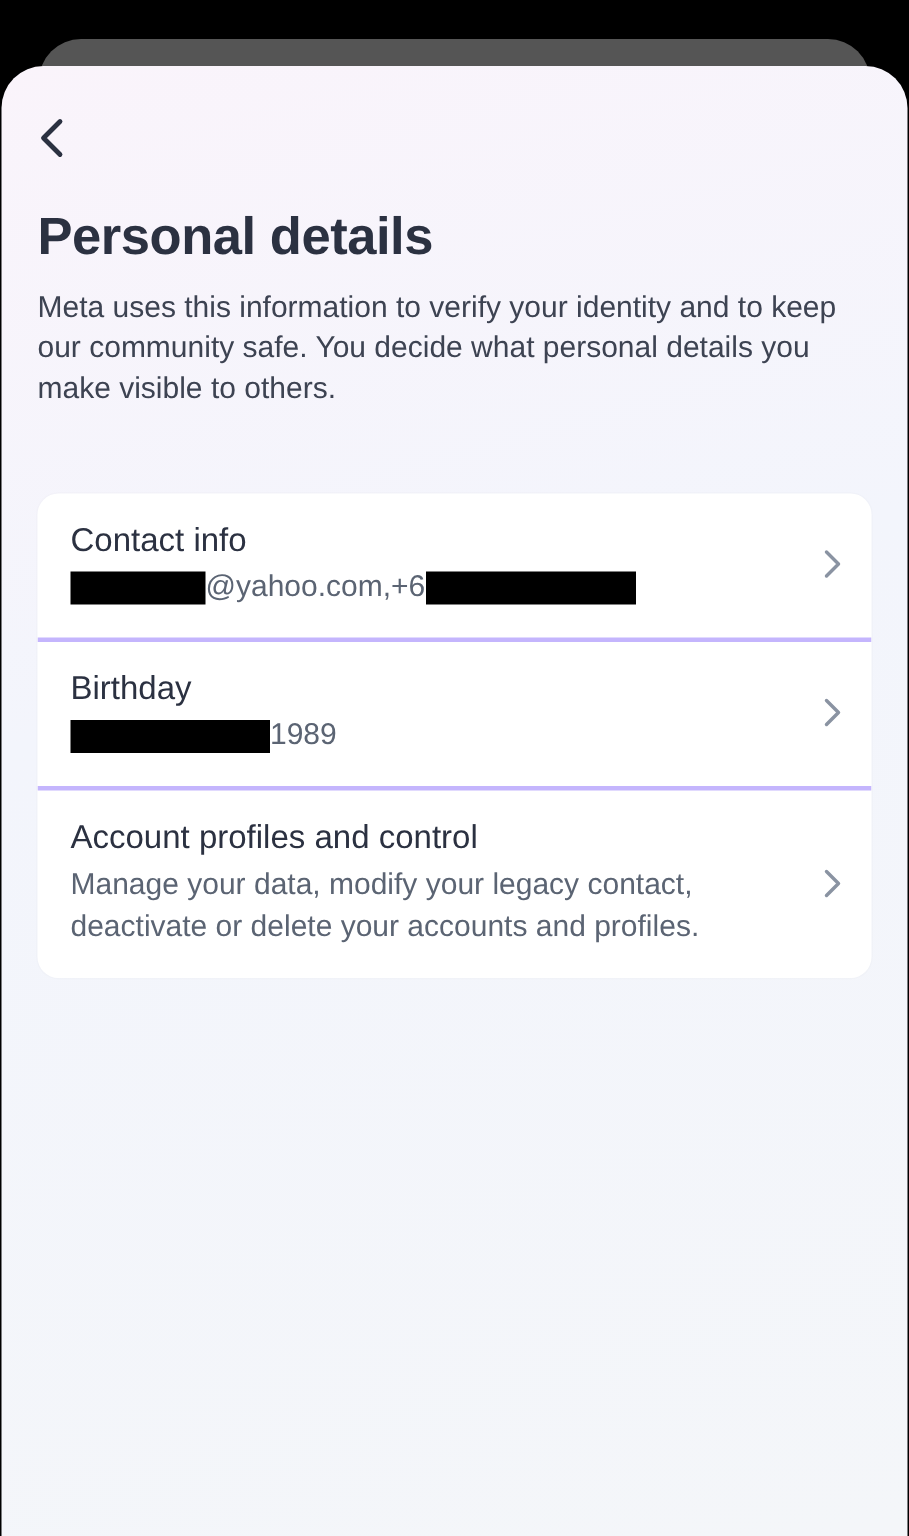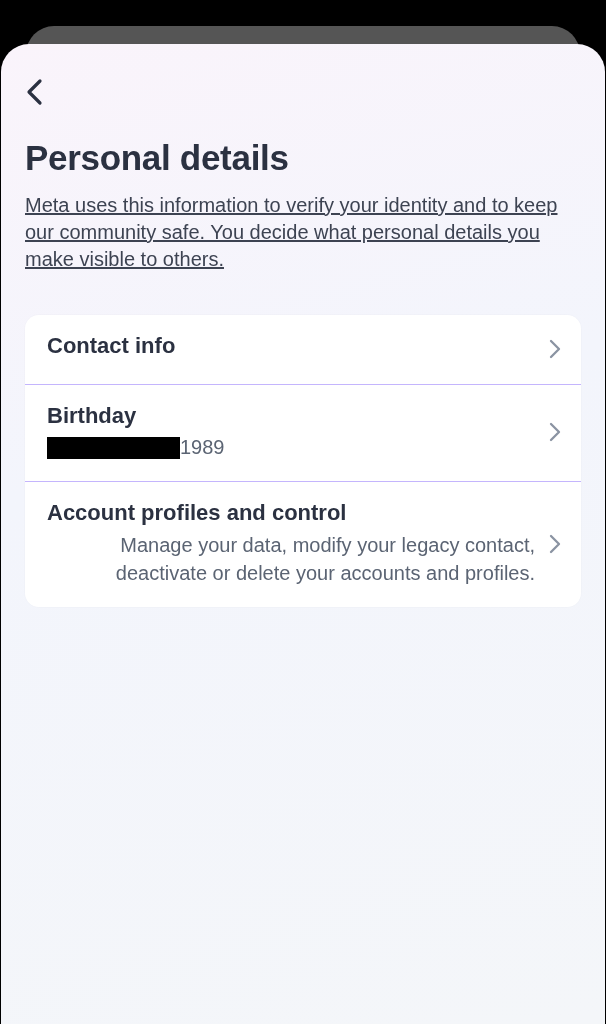--- a/index.html
+++ b/index.html
@@ -51,65 +51,63 @@
       font-size: 35px;
       font-weight: 700;
       color: #2b3141;
       letter-spacing: -0.3px;
       margin-bottom: 14px;
     }
     .page-description {
       font-size: 20px;
       line-height: 1.35;
       color: #3d4352;
-      margin-bottom: 42px;
-      text-decoration: underline;
+      margin-bottom: 56px;
     }
     .card {
       background: #fff;
       border-radius: 14px;
       overflow: hidden;
       box-shadow: 0 0 0 1px rgba(0,0,0,0.01);
     }
     .list-item {
       padding: 18px 20px 20px 22px;
       display: flex;
       align-items: center;
       justify-content: space-between;
       cursor: pointer;
-      border-top: 1px solid #c4b5fd;
+      border-top: 3px solid #c4b5fd;
     }
     .list-item:first-child {
       border-top: none;
     }
     .list-item-content {
       flex: 1;
       min-width: 0;
     }
     .list-item-title {
       font-size: 22px;
-      font-weight: 700;
+      font-weight: 400;
       color: #2b3141;
       margin-bottom: 5px;
     }
     .list-item-subtitle {
       font-size: 20px;
       color: #5b6473;
       line-height: 1.35;
       display: flex;
       flex-wrap: wrap;
       align-items: center;
       gap: 0;
     }
     .description-text {
       font-size: 20px;
       color: #5b6473;
       line-height: 1.4;
       display: block;
-      text-align: right;
     }
     .chevron-right {
       flex-shrink: 0;
       margin-left: 14px;
     }
     .chevron-right svg {
       width: 12px;
       height: 20px;
       display: block;
     }
@@ -141,20 +139,26 @@
   </div>
 
   <h1 class="page-title">Personal details</h1>
   <p class="page-description">Meta uses this information to verify your identity and to keep our community safe. You decide what personal details you make visible to others.</p>
 
   <div class="card">
 
     <div class="list-item">
       <div class="list-item-content">
         <div class="list-item-title">Contact info</div>
+        <div class="list-item-subtitle">
+          <span class="redact redact-a"></span>
+            <span class="inline-txt">@yahoo.com, </span>
+            <span class="inline-txt">+6</span>
+            <span class="redact redact-b"></span>
+        </div>
       </div>
       <div class="chevron-right">
         <svg viewBox="0 0 12 20">
             <polyline points="2,2 10,10 2,18" fill="none" stroke="#8a93a2" stroke-width="2.3" stroke-linecap="round" stroke-linejoin="round"></polyline>
           </svg>
       </div>
     </div>
 
     <div class="list-item">
       <div class="list-item-content">

